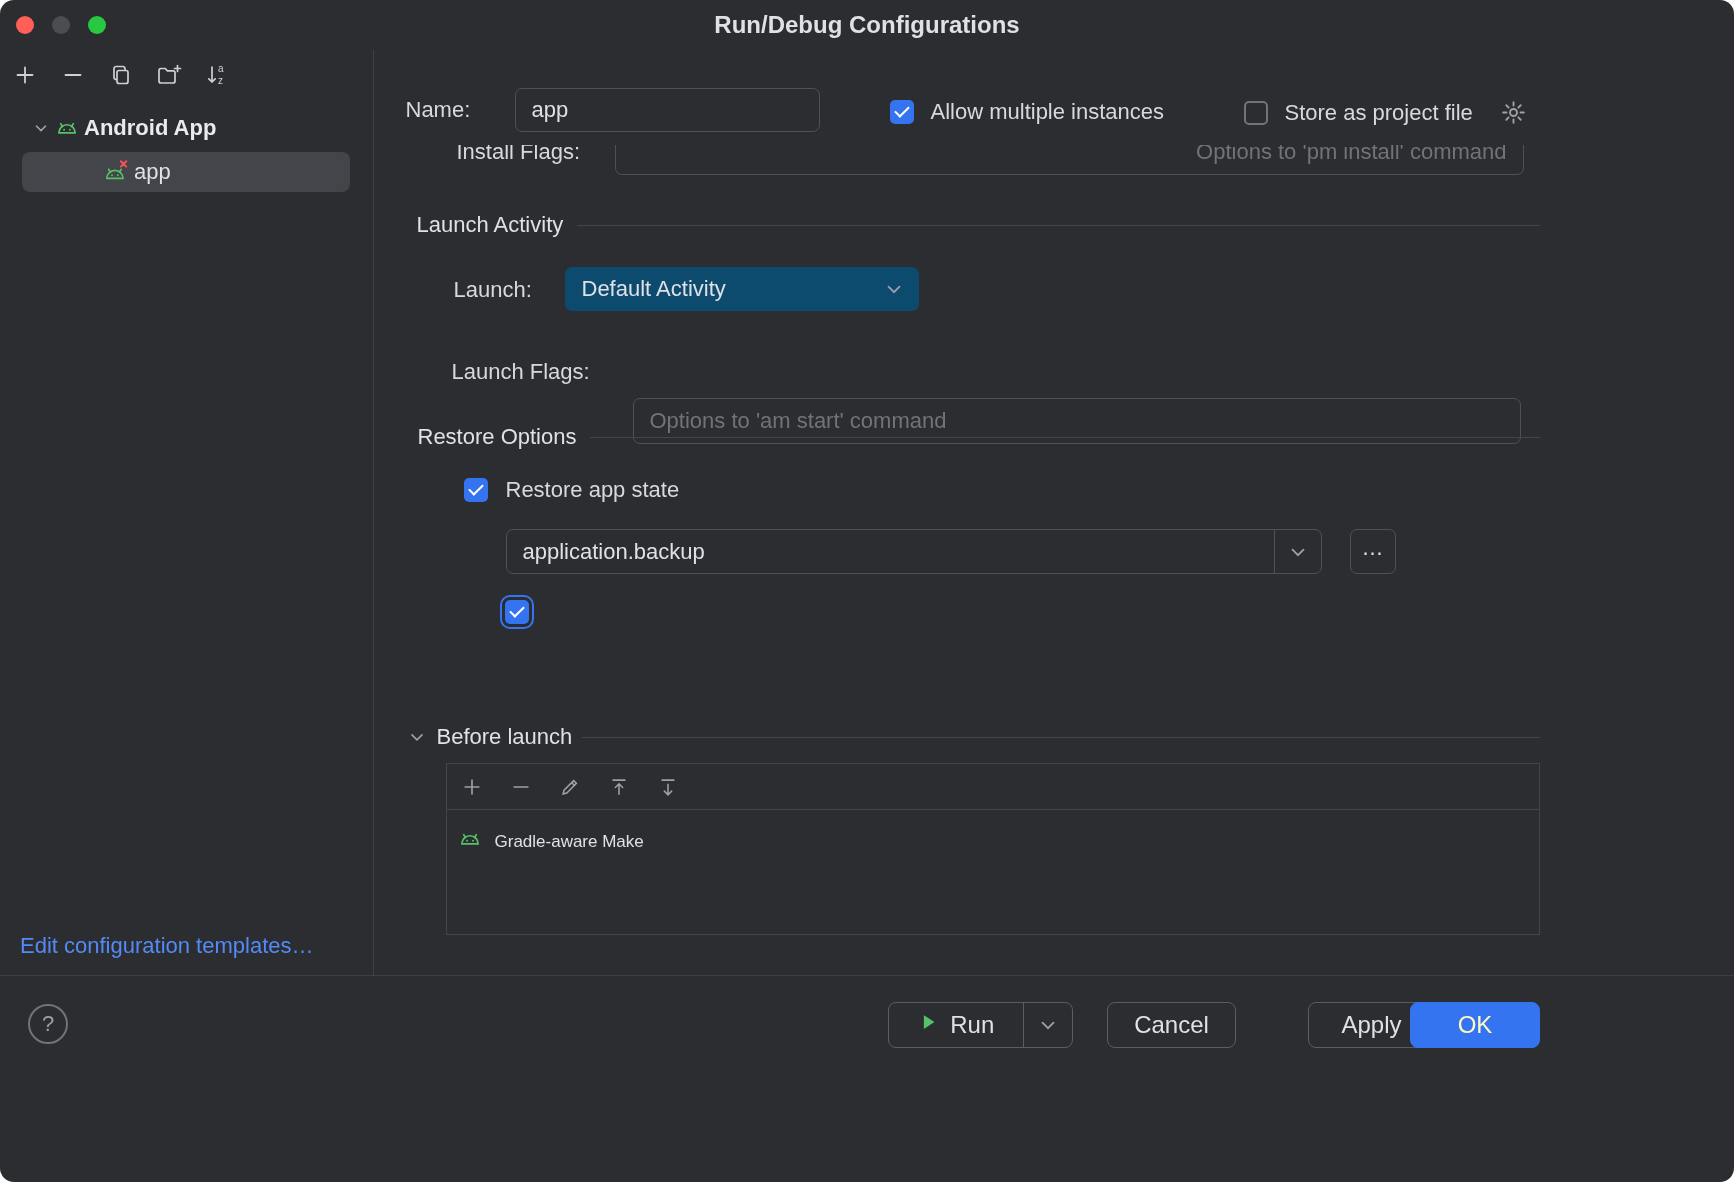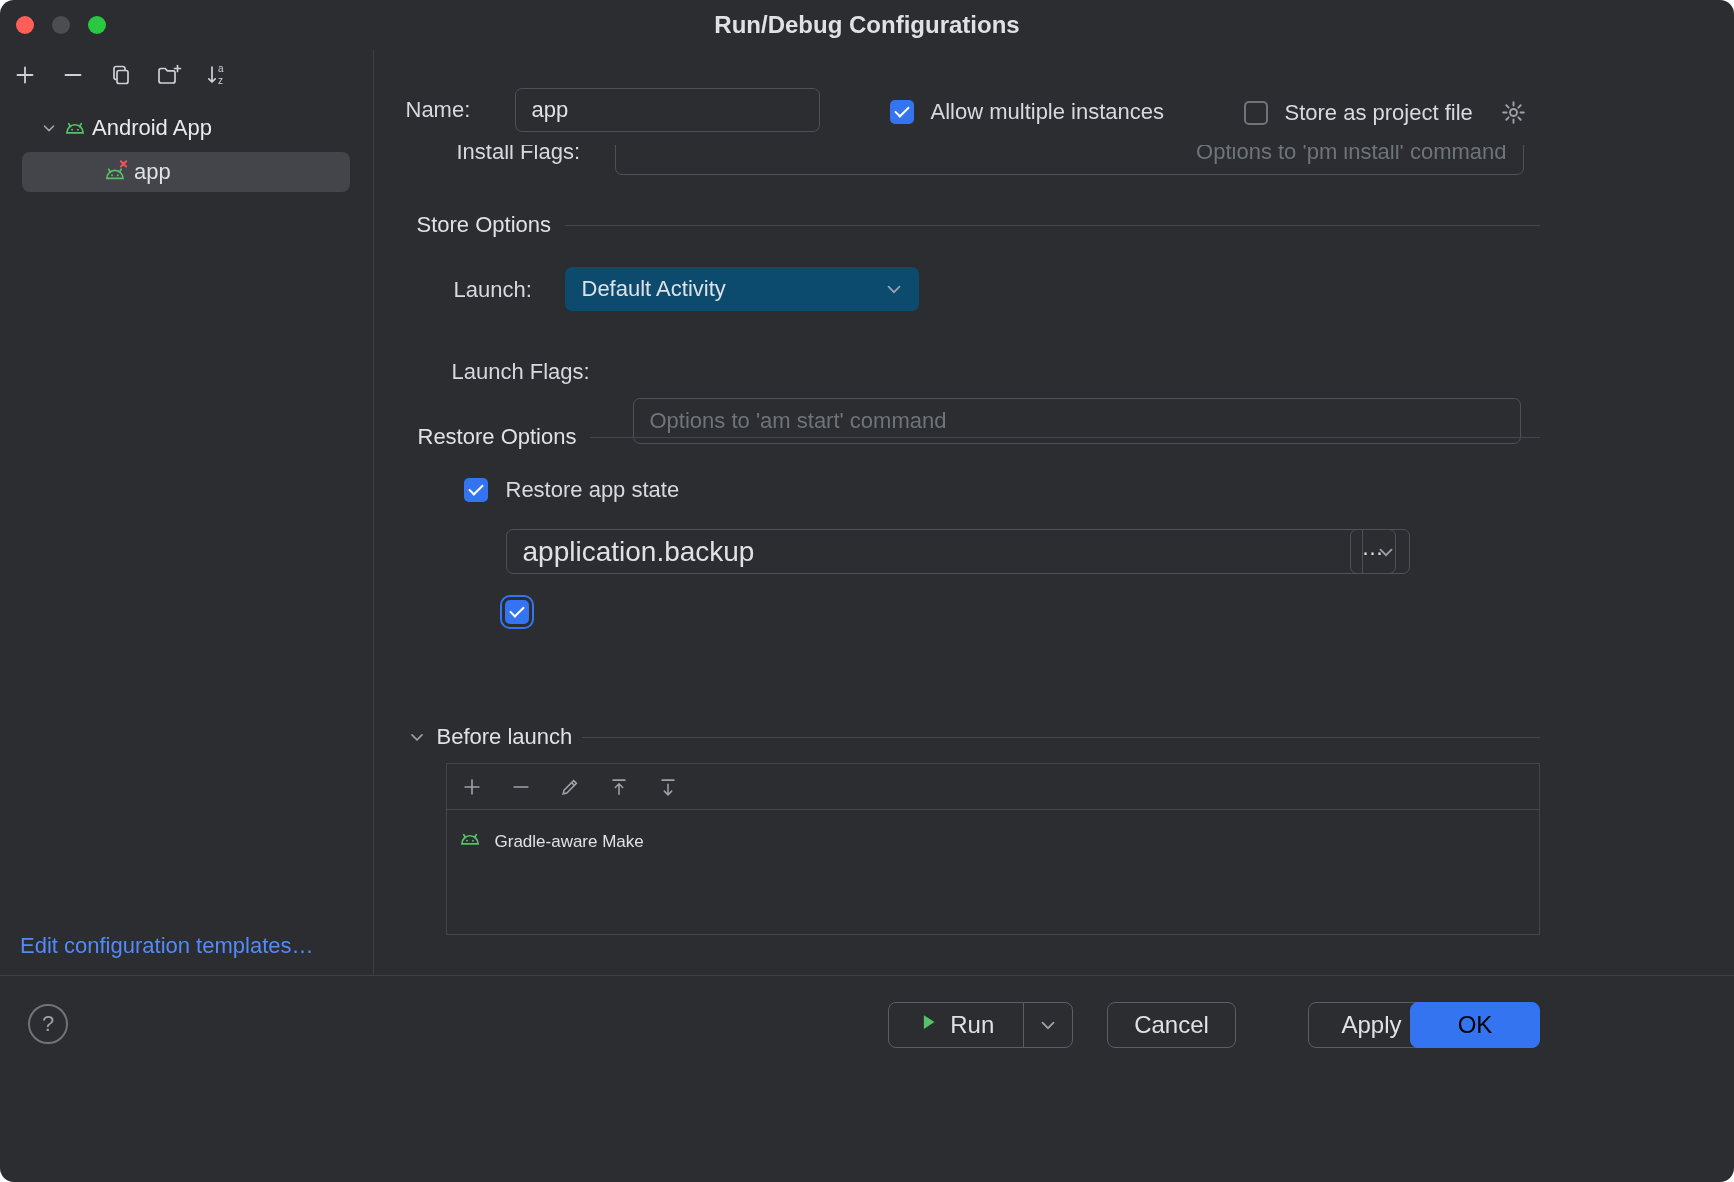--- a/index.html
+++ b/index.html
@@ -22,22 +22,22 @@
   .tl.green { background:#28c840; }
 
   
   .sidebar { position:absolute; left:0; top:50px; width:374px; bottom:207px;
     border-right:1.5px solid #3e4043; }
   .side-toolbar { display:flex; align-items:center; gap:22px; padding:12px 0 0 12px; color:#ced0d6; }
   .side-toolbar .ic { width:26px; height:26px; display:flex; align-items:center; justify-content:center; }
   .ic svg { display:block; }
 
   .tree { margin-top:22px; }
-  .tree-group { display:flex; align-items:center; height:36px; padding-left:40px; gap:4px;
-    font-size:22px; font-weight:400; color:#e8eaed; cursor:default; }
+  .tree-group { display:flex; align-items:center; height:36px; padding-left:32px; gap:4px;
+    font-size:22px; font-weight:700; color:#e8eaed; cursor:default; }
   .tree-item { margin:6px 22px 0 22px; width:328px; height:40px; border-radius:8px;
     background:#43454a; display:flex; align-items:center; padding-left:80px; gap:4px;
     font-size:22px; color:#dfe1e5; }
   .chev { color:#9da0a8; display:flex; }
 
   .edit-link { position:absolute; left:20px; bottom:16px; font-size:22px;
     color:#548af7; text-decoration:none; cursor:pointer; }
 
   
   .main { position:absolute; left:375.5px; top:50px; right:0; bottom:207px; overflow:hidden;text-decoration:underline; }
@@ -81,23 +81,23 @@
     background:#0c4a6e; border-radius:7px; display:flex; align-items:center;
     justify-content:space-between; padding:0 14px 0 17px; font-size:22px; cursor:pointer;
   }
 
   .lflags-label { position:absolute; left:76px; top:309px; }
   .lflags-input { position:absolute; left:257px; top:348px; width:888px; height:46px; }
 
   .restore-row { position:absolute; left:88px; top:427px; display:flex; align-items:center; gap:18px; }
 
   .combo {
-    position:absolute; left:130px; top:479px; width:904px; height:45px;
+    position:absolute; left:130px; top:479px; width:816px; height:45px;
     border:1.5px solid #4e5157; border-radius:7px; display:flex; align-items:stretch;
-    font-size:28px; cursor:pointer;
+    font-size:22px; cursor:pointer;
   }
   .combo-text { flex:1; display:flex; align-items:center; padding-left:16px; }
   .combo-chev { width:47px; border-left:1.5px solid #4e5157; display:flex;
     align-items:center; justify-content:center; }
   .dots-btn {
     position:absolute; left:974px; top:479px; width:46px; height:45px;
     border:1.5px solid #4e5157; border-radius:7px; display:flex; align-items:center;
     justify-content:center; font-size:22px; color:#dfe1e5; cursor:pointer; padding-bottom:8px;
   }
 
@@ -122,21 +122,21 @@
     position:absolute; top:26px; height:46px; border:1.5px solid #5a5d63; border-radius:8px;
     background:transparent; color:#dfe1e5; font-size:24px;
     display:flex; align-items:center; justify-content:center; cursor:pointer;
   }
   .run-btn { left:888px; width:185px; padding:0; }
   .run-main { flex:1; display:flex; align-items:center; justify-content:center; gap:11px; height:100%; }
   .run-split { width:1.5px; background:#5a5d63; height:100%; }
   .run-chev { width:48px; display:flex; align-items:center; justify-content:center; height:100%; }
   .cancel-btn { left:1107px; width:129px; }
   .apply-btn  { left:1308px; width:127px; }
-  .ok-btn { left:1410px; width:130px; background:#3574f0; border-color:#3574f0; color:#000000; }
+  .ok-btn { left:1410px; width:130px; background:#3574f0; border-color:#3574f0; color:#fef9c3; }
 </style>
 </head>
 <body>
 
 <div class="window">
 
   <div class="titlebar">
     <div class="traffic">
       <span class="tl red"></span>
       <span class="tl gray"></span>
@@ -232,21 +232,21 @@
           </svg>
       </span>
     </div>
 
     <div class="clip-row">
       <span class="lbl clip-label">Install Flags:</span>
       <input class="text-input clip-input" placeholder="Options to 'pm install' command" style="">
     </div>
 
     <div class="section sec-launch">
-      <span>Store Options</span>
+      <span>Launch Activity</span>
       <span class="sec-line"></span>
     </div>
 
     <span class="lbl launch-label">Launch:</span>
     <div class="select">
       <span>Default Activity</span>
       <span class="chev">
         <svg width="22" height="22" viewBox="0 0 24 24" fill="none" stroke="#9da0a8" stroke-width="2" stroke-linecap="round">
             <path d="M6 9.5l6 6 6-6"></path>
           </svg>

